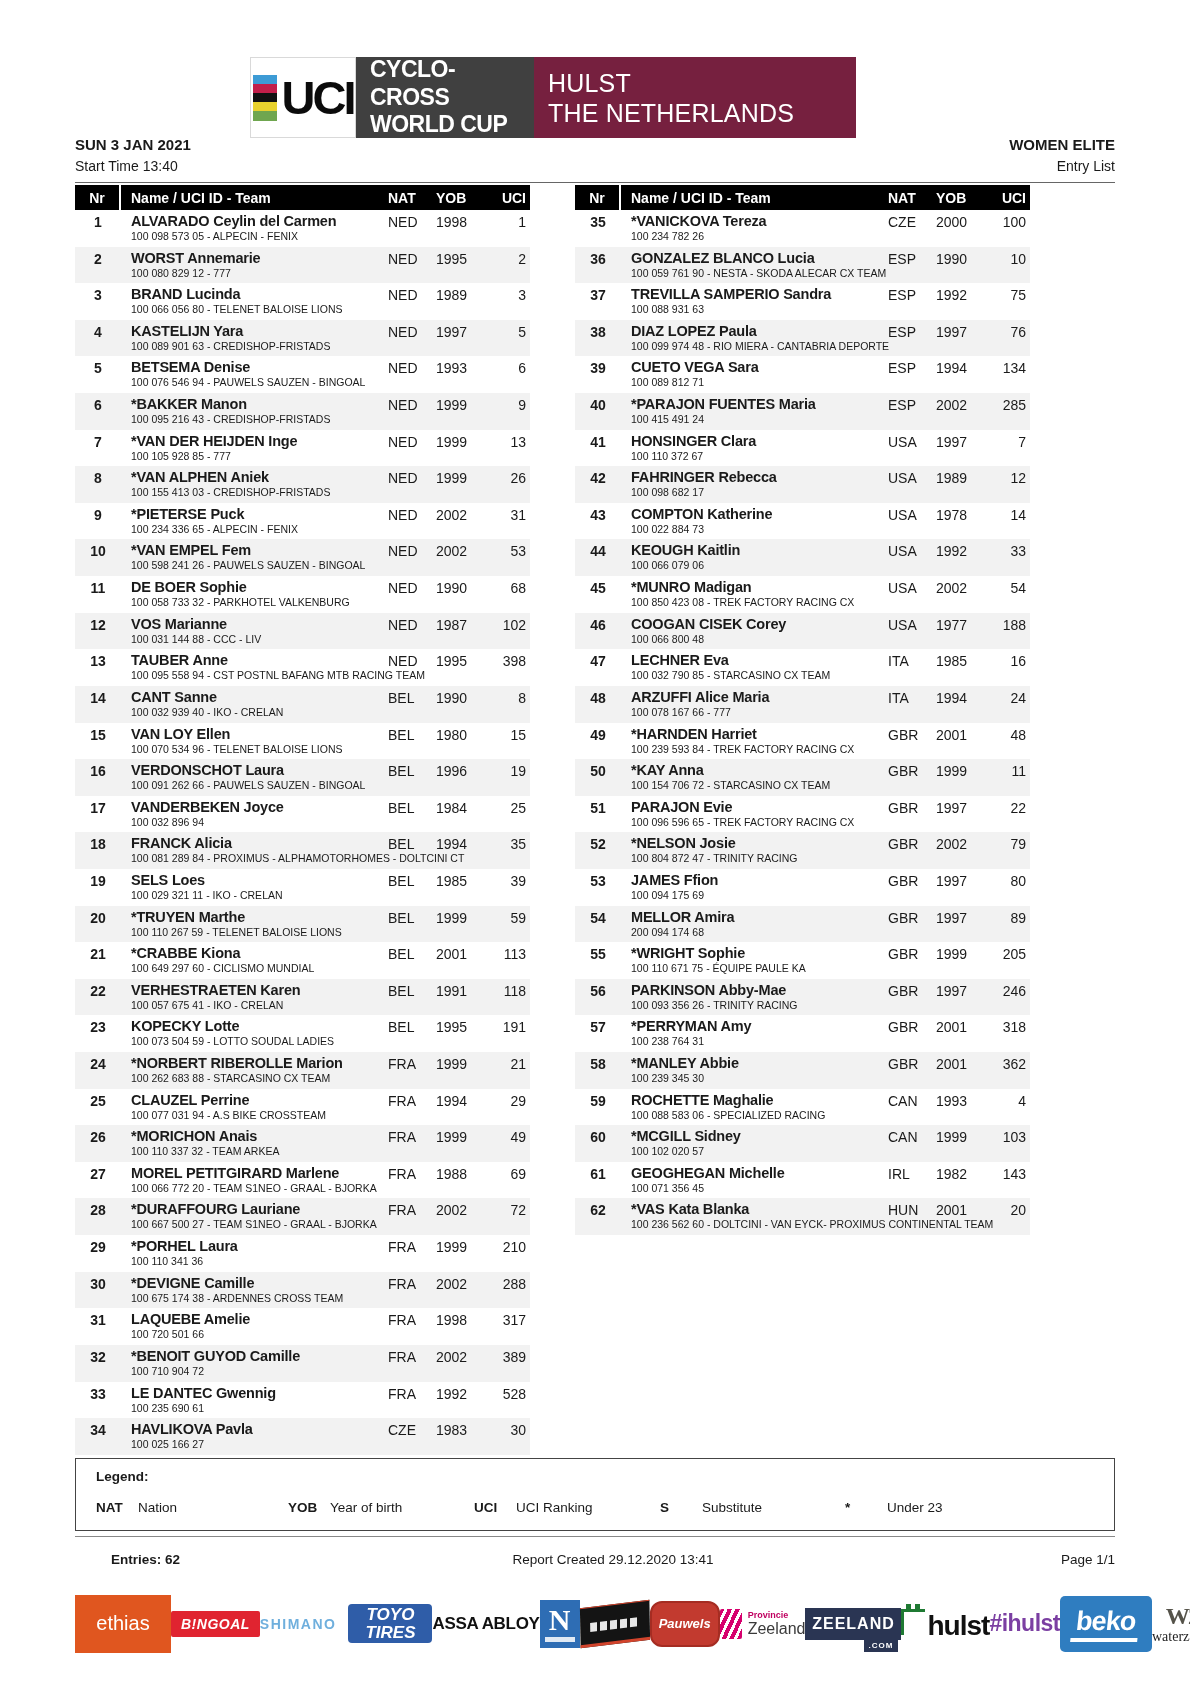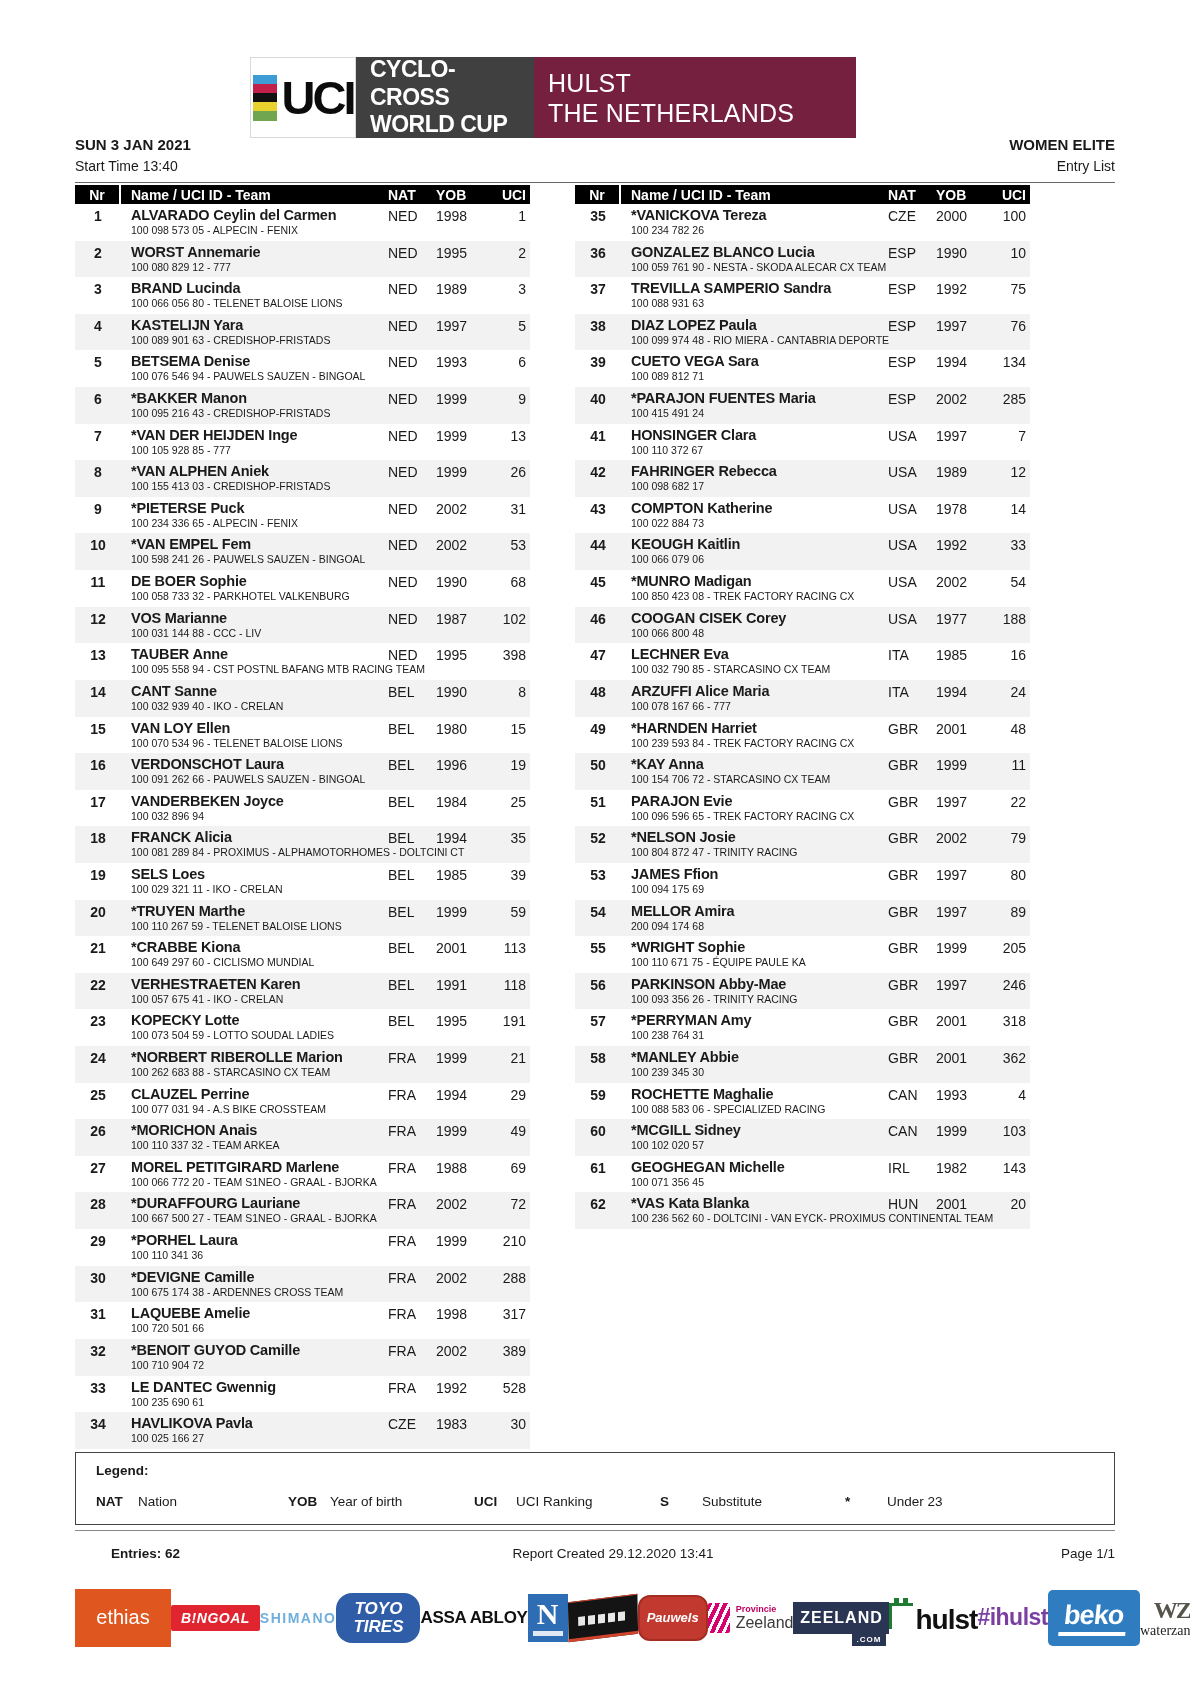--- a/index.html
+++ b/index.html
@@ -23,21 +23,21 @@
 
   
   .meta { display: flex; justify-content: space-between; margin-top: -2px; }
   .meta .l1 { font-weight: bold; font-size: 15px; }
   .meta .l2 { font-size: 14px; margin-top: 5px; }
   .meta-right { text-align: right; }
 
   
   .tables { display: flex; gap: 45px; margin-top: 8px; border-top: 1px solid #666; padding-top: 2px; }
   .etable { width: 455px; }
-  .thead { display: flex; background: #000; color: #fff; font-weight: bold; font-size: 14px; height: 19px; align-items: center; }
+  .thead { display: flex; background: #000; color: #fff; font-weight: bold; font-size: 14px; height: 25px; align-items: center; }
   .thead .col-nr { border-right: 2px solid #fff; height: 100%; display: flex; align-items: center; justify-content: center; }
   .col-nr { width: 46px; text-align: center; flex-shrink: 0; }
   .col-name { flex: 1; padding-left: 10px; min-width: 0; }
   .col-nat { width: 48px; flex-shrink: 0; }
   .col-yob { width: 52px; flex-shrink: 0; }
   .col-uci { width: 42px; text-align: right; padding-right: 4px; flex-shrink: 0; }
   .trow { display: flex; height: 36.62px; padding-top: 3px; align-items: flex-start; }
   .trow.alt { background: #f2f2f2; }
   .trow .col-nr { font-weight: bold; font-size: 14px; padding-top: 1px; }
   .rname { font-weight: bold; font-size: 14.5px; letter-spacing: -0.2px; white-space: nowrap; }
@@ -57,21 +57,21 @@
   .f-entries { font-weight: bold; }
   .f-report { text-align: center; }
   .f-page { text-align: right; }
 
   
   .sponsors { margin-top: 26px; display: flex; align-items: center; justify-content: space-between; height: 62px; }
   .sp { display: flex; align-items: center; justify-content: center; flex-shrink: 0; }
   .sp-ethias { background: #e0561f; color: #fff; width: 96px; height: 58px; font-size: 20px; }
   .sp-bingoal { background: #e02430; color: #fff; font-style: italic; font-weight: bold; font-size: 14px; padding: 5px 10px; border-radius: 2px; letter-spacing: 0.5px; }
   .sp-shimano { color: #6fafdd; font-weight: bold; font-size: 14px; letter-spacing: 1.5px; }
-  .sp-toyo { background: #2f5da8; color: #fff; width: 84px; height: 50px; border-radius: 16px; font-style: italic; font-weight: bold; font-size: 17px; line-height: 1.05; flex-direction: column; }
+  .sp-toyo { background: #2f5da8; color: #fff; width: 84px; height: 39px; border-radius: 4px; font-style: italic; font-weight: bold; font-size: 17px; line-height: 1.05; flex-direction: column; margin-left: 12px; }
   .sp-assa { color: #111; font-weight: bold; font-size: 17px; letter-spacing: -0.3px; }
   .sp-nieuwsblad { background: #2e6db4; width: 40px; height: 48px; flex-direction: column; }
   .sp-nieuwsblad .n { color: #fff; font-family: "Liberation Serif", serif; font-weight: bold; font-size: 30px; line-height: 1; }
   .sp-nieuwsblad .bar { width: 30px; height: 5px; background: rgba(255,255,255,0.85); margin-top: 2px; }
   .sp-blackbanner { width: 70px; height: 40px; background: #141414; transform: rotate(-7deg) skewX(-6deg); border-bottom: 3px solid #d2442c; border-top: 1px solid #d2442c; position: relative; }
   .sp-blackbanner::after { content: ""; position: absolute; left: 10px; top: 15px; width: 50px; height: 9px;
     background: repeating-linear-gradient(90deg, #fff 0 7px, transparent 7px 10px); opacity: 0.9; }
   .sp-pauwels { background: #c23a2f; border-radius: 12px; width: 70px; height: 46px; color: #fff; font-style: italic; font-weight: bold; font-size: 13px; border: 2px solid #a52c22; }
   .sp-divider { width: 1px; height: 52px; background: #bbb; }
   .sp-provzee { gap: 6px; }

